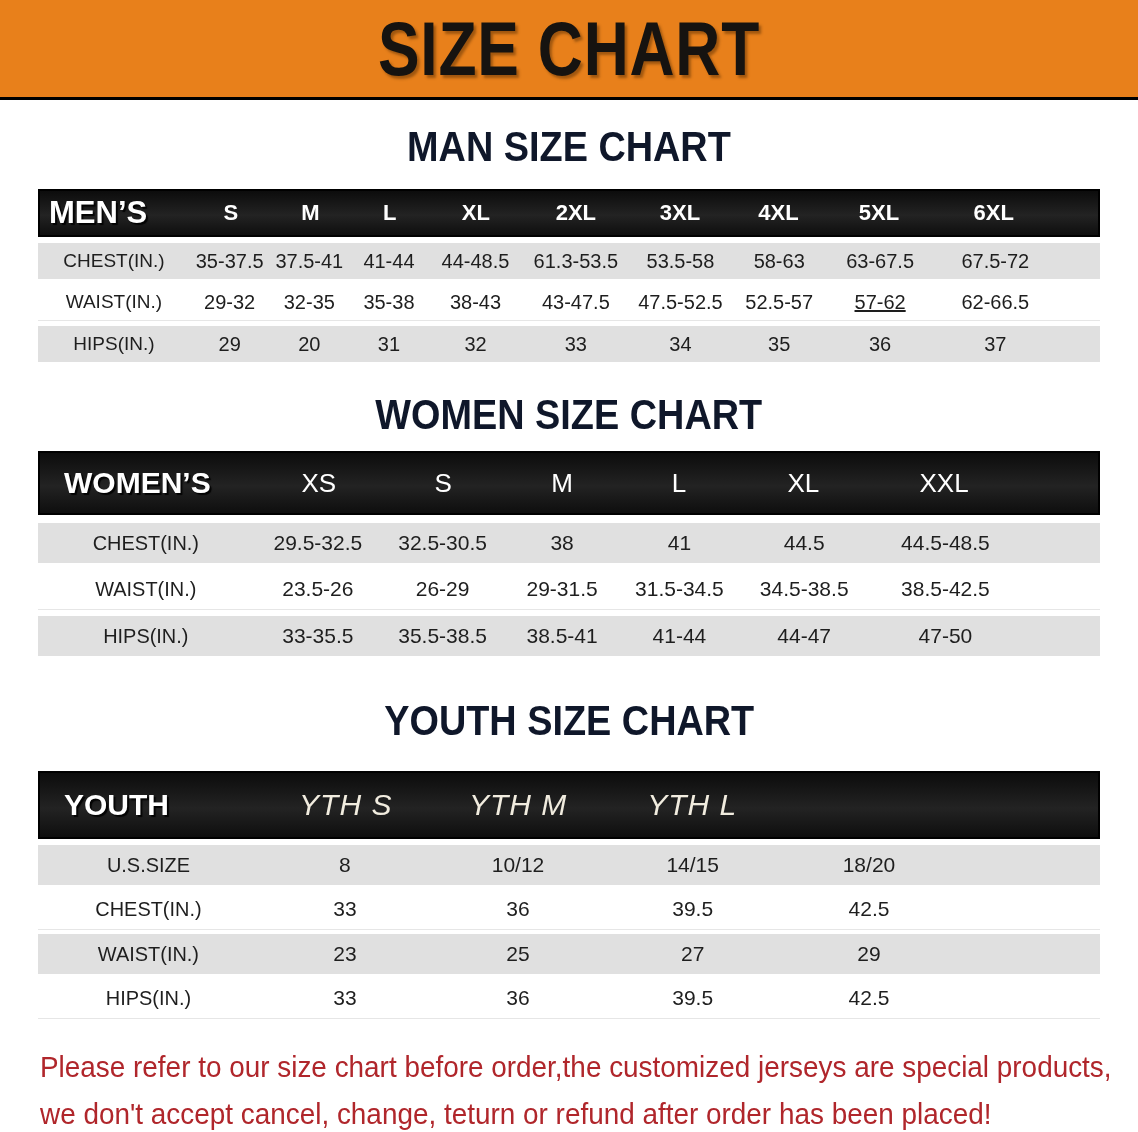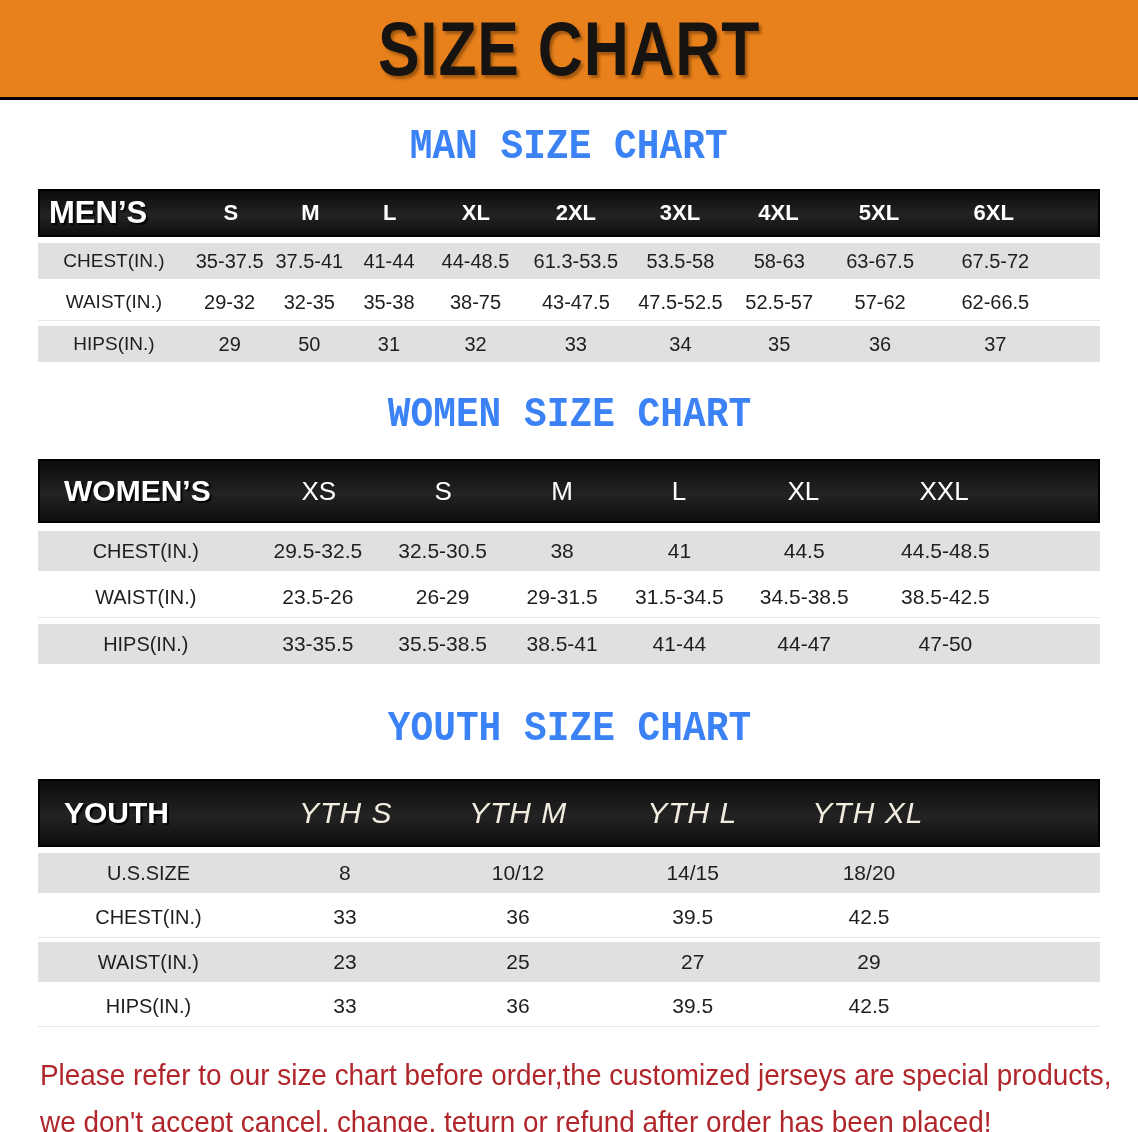--- a/index.html
+++ b/index.html
@@ -11,32 +11,32 @@
   .banner{
     height:97px;background:#E8801B;border-bottom:3px solid #000000;
     display:flex;align-items:center;justify-content:center;
   }
   .banner-title{
     display:inline-block;font-size:76px;font-weight:700;color:#161310;
     letter-spacing:1px;transform:scaleX(0.82);transform-origin:center;
     text-shadow:3px 3px 3px rgba(70,35,0,0.45);white-space:nowrap;
   }
   
-  .section-heading{text-align:center;color:#3b82f6;font-family:Liberation Mono, monospace;}
+  .section-heading{text-align:center;color:#0f172a;}
   .section-heading span{
     display:inline-block;font-size:43px;font-weight:700;letter-spacing:0px;
     transform:scaleX(0.88);transform-origin:center;white-space:nowrap;
   }
   .h-men{margin-top:22px;}
   .h-women{margin-top:28px;}
   .h-youth{margin-top:40px;}
   
   .size-table{margin:0 38px;}
   .t-men{margin-top:18px;}
-  .t-women{margin-top:20px;}
+  .t-women{margin-top:12px;}
   .t-youth{margin-top:26px;}
   .tr{display:flex;align-items:center;}
   .tr.head{
     background:linear-gradient(#0c0c0c,#232323 55%,#0e0e0e);
     border:2px solid #000;color:#fff;
   }
   .t-men  .tr.head{height:44px;}
   .t-women .tr.head{height:60px;}
   .t-youth .tr.head{height:64px;}
   .cell{display:flex;justify-content:center;align-items:center;box-sizing:border-box;
@@ -104,32 +104,32 @@
       <div class="cell val" style="width: 9%;">58-63</div>
       <div class="cell val" style="width: 10%;">63-67.5</div>
       <div class="cell val" style="width: 11.7%;">67.5-72</div>
       <div class="cell spacer" style="width: 4%;"></div>
     </div>
     <div class="tr body white">
       <div class="cell rlabel" style="width: 14.3%;">WAIST(IN.)</div>
       <div class="cell val" style="width: 7.5%;">29-32</div>
       <div class="cell val" style="width: 7.5%;">32-35</div>
       <div class="cell val" style="width: 7.5%;">35-38</div>
-      <div class="cell val" style="width: 8.8%;">38-75</div>
+      <div class="cell val" style="width: 8.8%;">38-43</div>
       <div class="cell val" style="width: 10.1%;">43-47.5</div>
       <div class="cell val" style="width: 9.6%;">47.5-52.5</div>
       <div class="cell val" style="width: 9%;">52.5-57</div>
-      <div class="cell val" style="width: 10%;">57-62</div>
+      <div class="cell val" style="width: 10%; text-decoration: underline;">57-62</div>
       <div class="cell val" style="width: 11.7%;">62-66.5</div>
       <div class="cell spacer" style="width: 4%;"></div>
     </div>
     <div class="tr body gray">
       <div class="cell rlabel" style="width: 14.3%;">HIPS(IN.)</div>
       <div class="cell val" style="width: 7.5%;">29</div>
-      <div class="cell val" style="width: 7.5%;">50</div>
+      <div class="cell val" style="width: 7.5%;">20</div>
       <div class="cell val" style="width: 7.5%;">31</div>
       <div class="cell val" style="width: 8.8%;">32</div>
       <div class="cell val" style="width: 10.1%;">33</div>
       <div class="cell val" style="width: 9.6%;">34</div>
       <div class="cell val" style="width: 9%;">35</div>
       <div class="cell val" style="width: 10%;">36</div>
       <div class="cell val" style="width: 11.7%;">37</div>
       <div class="cell spacer" style="width: 4%;"></div>
     </div>
   </div>
@@ -182,21 +182,20 @@
 
 <div class="section-heading h-youth">
   <span>YOUTH SIZE CHART</span>
 </div>
 <div class="size-table t-youth">
     <div class="tr head">
       <div class="cell corner" style="width: 20.8%;">YOUTH</div>
       <div class="cell hsize" style="width: 16.2%;">YTH S</div>
       <div class="cell hsize" style="width: 16.4%;">YTH M</div>
       <div class="cell hsize" style="width: 16.5%;">YTH L</div>
-      <div class="cell hsize" style="width: 16.7%;">YTH XL</div>
       <div class="cell spacer" style="width: 13.4%;"></div>
     </div>
     <div class="tr body gray">
       <div class="cell rlabel" style="width: 20.8%;">U.S.SIZE</div>
       <div class="cell val" style="width: 16.2%;">8</div>
       <div class="cell val" style="width: 16.4%;">10/12</div>
       <div class="cell val" style="width: 16.5%;">14/15</div>
       <div class="cell val" style="width: 16.7%;">18/20</div>
       <div class="cell spacer" style="width: 13.4%;"></div>
     </div>

